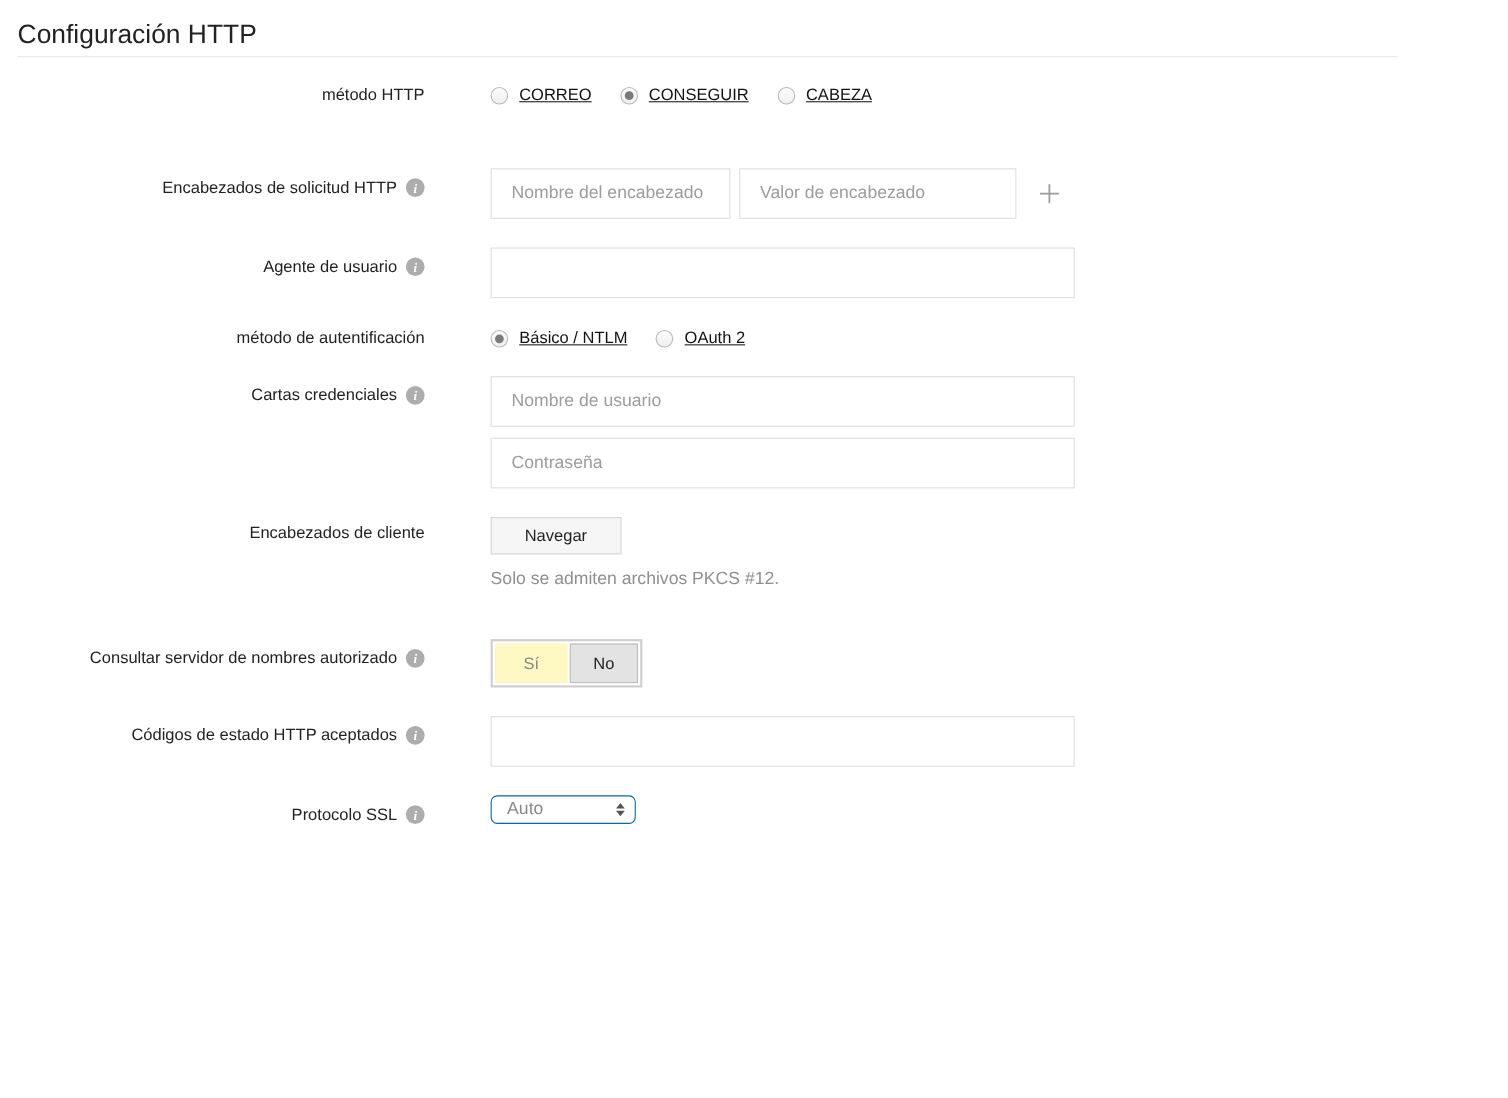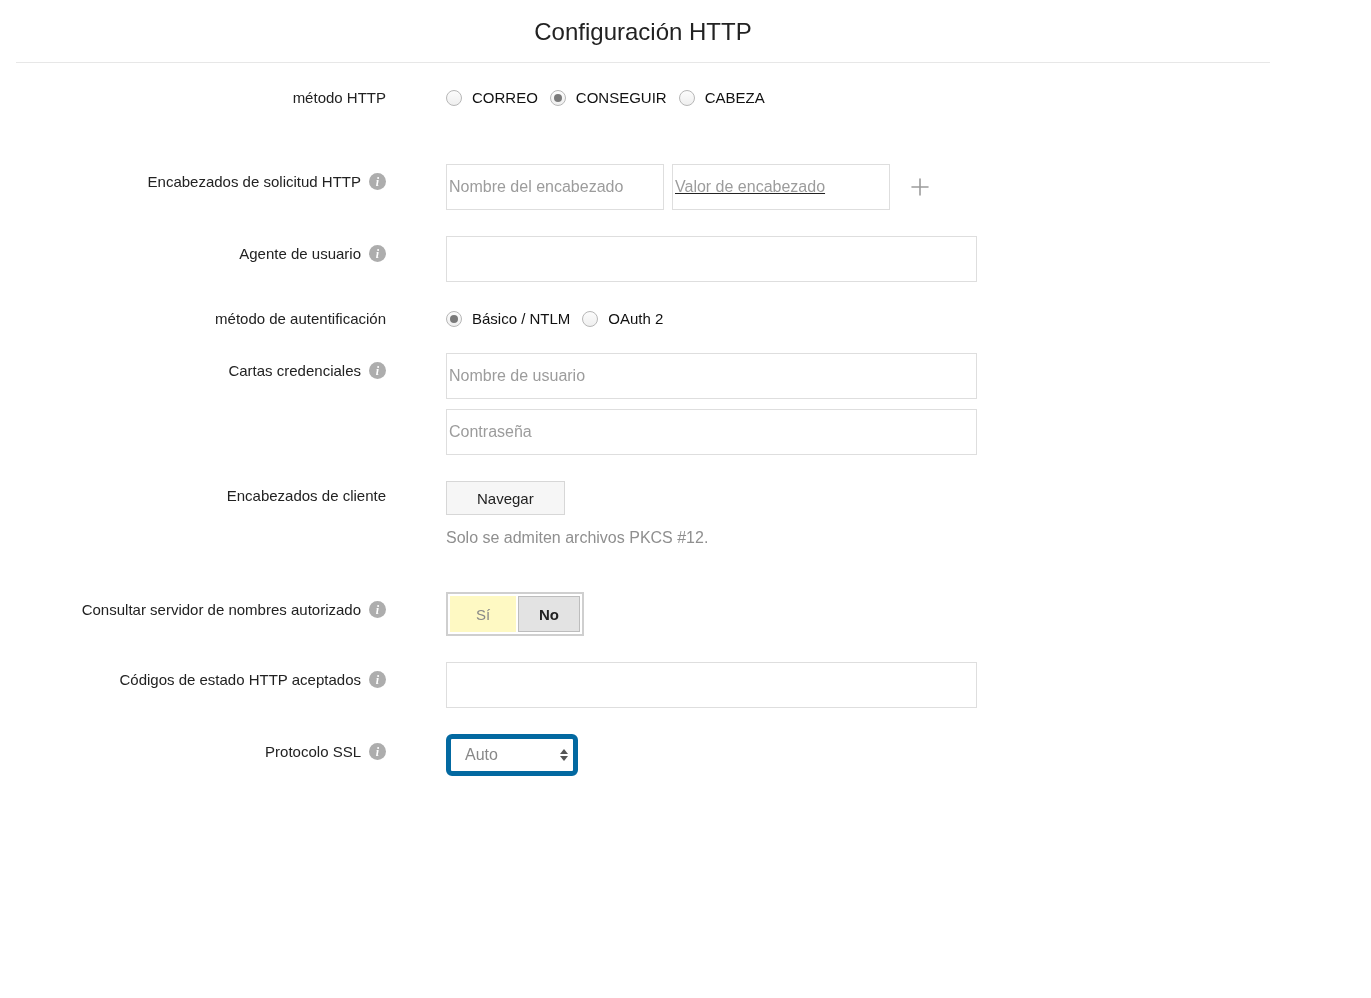--- a/index.html
+++ b/index.html
@@ -11,23 +11,22 @@
     color: #222;
     background: #fff;
   }
   .container {
     width: 1270px;
     padding: 18px 0 40px 16px;
   }
   .page-title {
     font-size: 24px;
     font-weight: 400;
-    margin: 0 0 16px 0;
-    color: #222;
-    text-align: center;
+    margin: 0 0 5px 0;
+    color: #222;
   }
   .hr {
     border: none;
     border-top: 1px solid #e7e7e7;
     margin: 0 0 24px 0;
   }
   .row {
     display: flex;
     align-items: flex-start;
     margin-bottom: 26px;
@@ -63,22 +62,23 @@
     font-family: Georgia, serif;
     font-style: italic;
     font-weight: bold;
     font-size: 12px;
     line-height: 1;
     cursor: default;
   }
   .radio-group {
     display: flex;
     align-items: center;
-    gap: 12px;
+    gap: 26px;
     padding-top: 2px;
+    text-decoration: underline;
   }
   .radio-item {
     display: inline-flex;
     align-items: center;
     gap: 10px;
     cursor: pointer;
   }
   .radio-circle {
     width: 16px;
     height: 16px;
@@ -98,27 +98,27 @@
   }
   .radio-label {
     color: #111;
   }
   .text-input {
     height: 46px;
     border: 1px solid #dedede;
     background: #fff;
     font-size: 16px;
     color: #222;
-    padding: 0 2px;
+    padding: 0 18px;
     outline: none;
   }
   .text-input::placeholder { color: #9c9c9c; }
   .w-full { width: 531px; }
   .header-name { width: 218px; }
-  .header-value { width: 218px; margin-left: 8px; text-decoration: underline; }
+  .header-value { width: 252px; margin-left: 8px; }
   .plus-icon {
     display: inline-flex;
     align-items: center;
     justify-content: center;
     width: 24px;
     height: 24px;
     margin-left: 18px;
     cursor: pointer;
     color: #9c9c9c;
   }
@@ -157,34 +157,33 @@
     color: #888;
     border: none;
   }
   .toggle-opt.active {
     background: #e3e3e3;
     border: 1px solid #bdbdbd;
     color: #222;
     margin: 2px;
     width: 62px;
     height: 36px;
-    font-weight: bold;
   }
   .toggle-opt.inactive {
     margin: 2px 0 2px 2px;
   }
   .select-wrap {
     position: relative;
     display: inline-block;
     width: 132px;
   }
   .select-box {
     width: 100%;
-    height: 42px;
-    border: 5px solid #0369a1;
+    height: 26px;
+    border: 1px solid #0369a1;
     border-radius: 6px;
     background: #fff;
     padding: 0 30px 0 14px;
     font-size: 16px;
     color: #888;
     display: flex;
     align-items: center;
     cursor: pointer;
   }
   .select-arrows {

